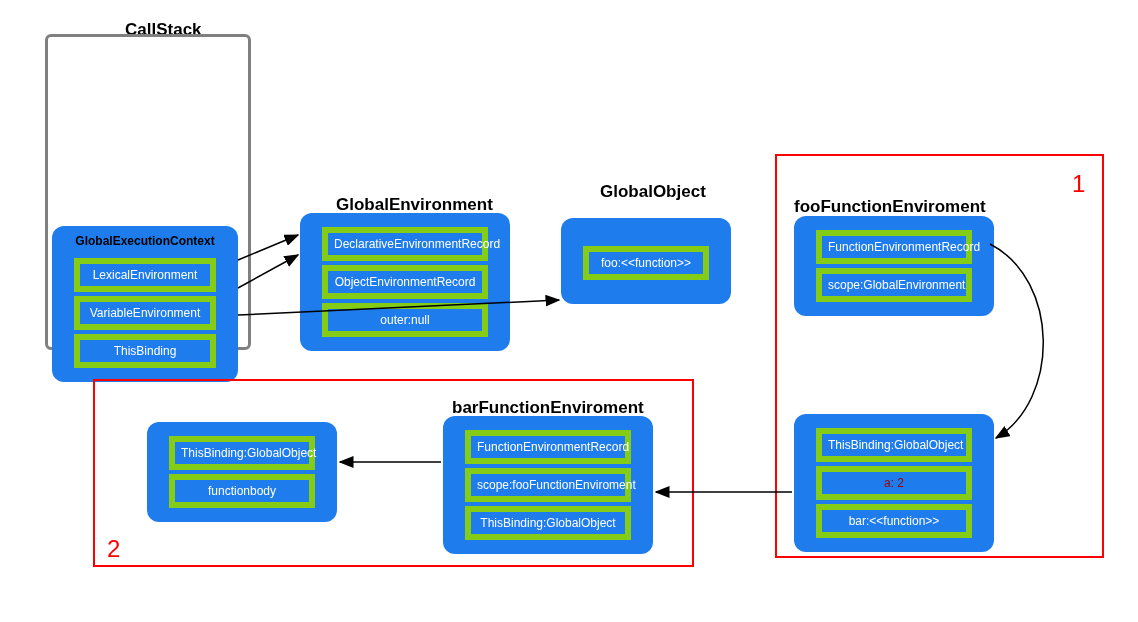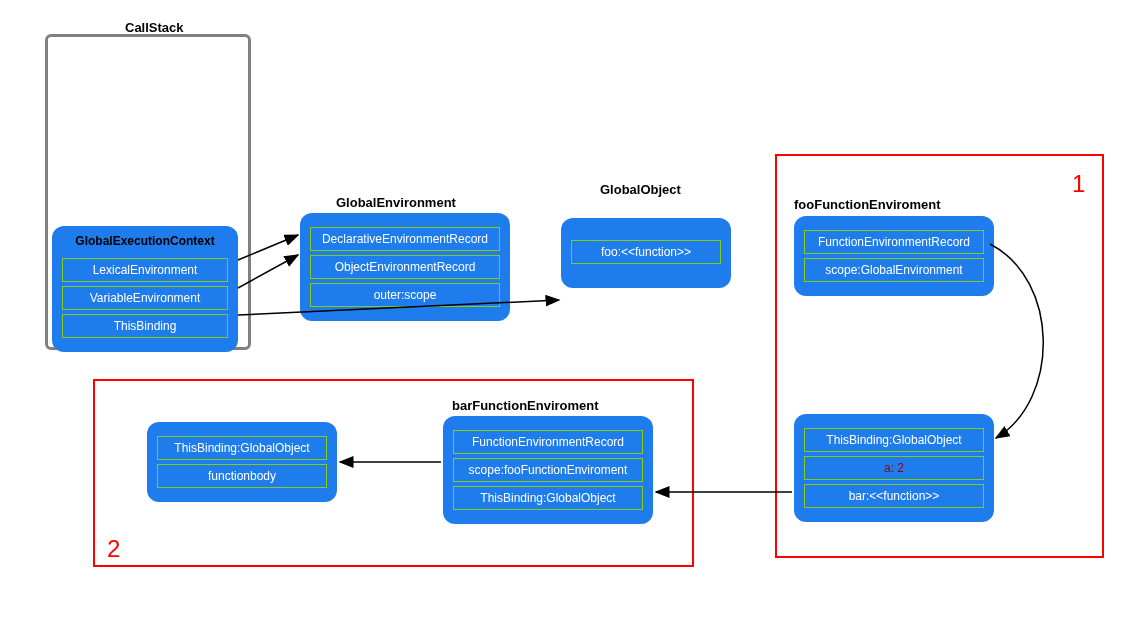--- a/index.html
+++ b/index.html
@@ -8,21 +8,21 @@
     width: 1138px;
     height: 622px;
     font-family: Arial, Helvetica, sans-serif;
     background: #ffffff;
     position: relative;
     overflow: hidden;
   }
   .title {
     position: absolute;
     font-weight: bold;
-    font-size: 13px;
+    font-size: 17px;
     color: #000;
   }
   .callstack-box {
     position: absolute;
     border: 3px solid #808080;
     border-radius: 6px;
   }
   .red-box {
     position: absolute;
     border: 2px solid #ff0000;
@@ -41,26 +41,26 @@
     box-sizing: border-box;
   }
   .node-title {
     color: #000;
     font-weight: bold;
     font-size: 12px;
     text-align: center;
     margin-bottom: 10px;
   }
   .cell {
-    border: 1px solid #84cc16;
+    border: 6px solid #84cc16;
     color: #ffffff;
     font-size: 12px;
     text-align: center;
     padding: 4px 6px;
-    margin: 4px 0;
+    margin: 4px 12px;
     background: #1f7ced;
   }
   .cell.red-text {
     color: #9a0000;
   }
   svg.arrows {
     position: absolute;
     left: 0;
     top: 0;
     width: 1138px;
@@ -80,26 +80,26 @@
   <div class="cell">LexicalEnvironment</div>
   <div class="cell">VariableEnvironment</div>
   <div class="cell">ThisBinding</div>
 </div>
 
 <div class="title" style="left:336px; top:195px;">GlobalEnvironment</div>
 
 <div class="node" style="left:300px; top:213px; width:210px; padding-top:10px;">
   <div class="cell">DeclarativeEnvironmentRecord</div>
   <div class="cell">ObjectEnvironmentRecord</div>
-  <div class="cell">outer:scope</div>
+  <div class="cell">outer:null</div>
 </div>
 
 <div class="title" style="left:600px; top:182px;">GlobalObject</div>
 
-<div class="node" style="left:561px; top:218px; width:170px; height:70px; padding-top:18px;">
+<div class="node" style="left:561px; top:218px; width:170px; height:86px; padding-top:24px;">
   <div class="cell">foo:&lt;&lt;function&gt;&gt;</div>
 </div>
 
 <div class="red-box" style="left:775px; top:154px; width:325px; height:400px;"></div>
 <div class="red-num" style="left:1072px; top:170px;">1</div>
 
 <div class="title" style="left:794px; top:197px;">fooFunctionEnviroment</div>
 
 <div class="node" style="left:794px; top:216px; width:200px; padding-top:10px;">
   <div class="cell">FunctionEnvironmentRecord</div>

